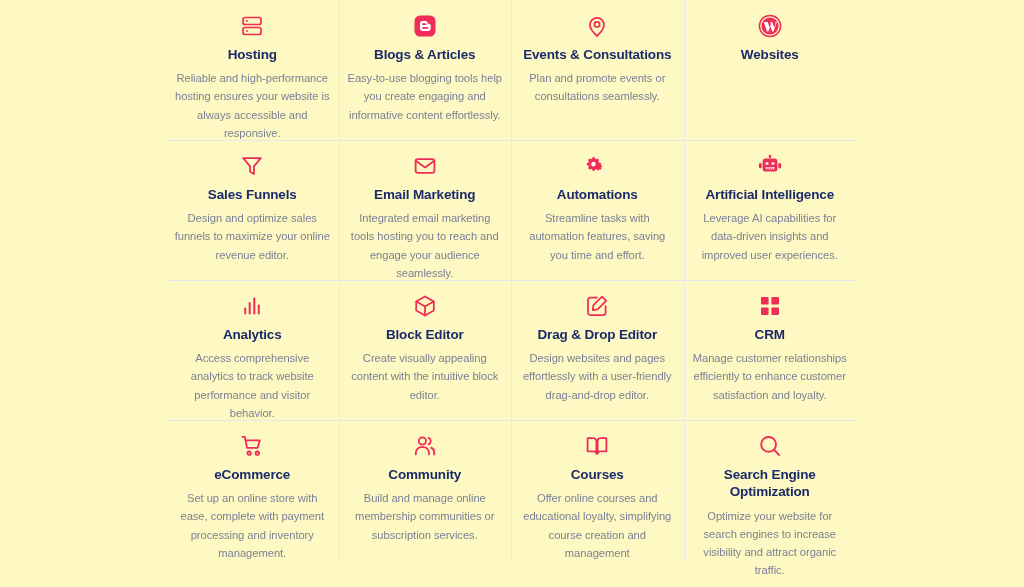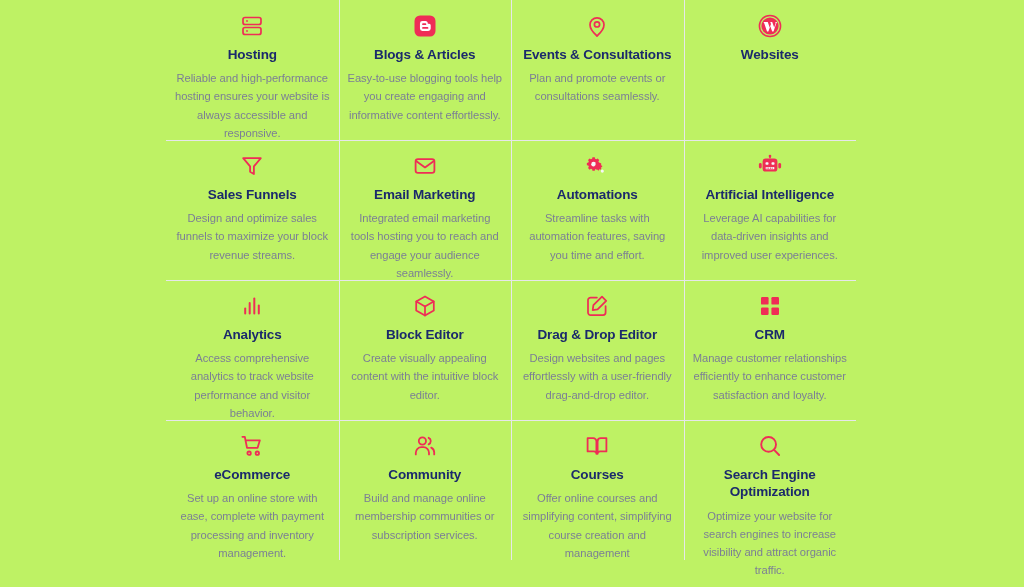--- a/index.html
+++ b/index.html
@@ -14,21 +14,21 @@
   body {
     background: #f5f6f8;
     font-family: "Liberation Sans", sans-serif;
     -webkit-font-smoothing: antialiased;
   }
 
   #features-section {
     position: relative;
     width: 1024px;
     height: 587px;
-    background: #bef264;
+    background: #fef9c3;
   }
 
   
   #features-grid {
     position: absolute;
     left: 166px;
     top: 0px;
     width: 690px;
     display: grid;
     grid-template-columns: repeat(4, 172.5px);
@@ -154,21 +154,21 @@
         </div>
         <div class="card-title">Websites</div>
       </div>
       <div class="feature-card col-0 row-1">
         <div class="card-icon">
           <svg width="24" height="24" viewBox="0 0 24 24" fill="none" stroke="currentColor" stroke-width="1.8" stroke-linecap="round" stroke-linejoin="round">
             <path d="M3.2 4.2h17.6l-6.9 8.2v7.6l-3.8-2.3v-5.3z"></path>
           </svg>
         </div>
         <div class="card-title">Sales Funnels</div>
-        <div class="card-desc">Design and optimize sales funnels to maximize your block revenue streams.</div>
+        <div class="card-desc">Design and optimize sales funnels to maximize your online revenue editor.</div>
       </div>
       <div class="feature-card col-1 row-1">
         <div class="card-icon">
           <svg width="24" height="24" viewBox="0 0 24 24" fill="none" stroke="currentColor" stroke-width="1.8" stroke-linecap="round" stroke-linejoin="round">
             <rect x="2.6" y="5.2" width="18.8" height="13.6" rx="2.4"></rect>
             <path d="M3.4 7.2l8.6 6.2 8.6-6.2"></path>
           </svg>
         </div>
         <div class="card-title">Email Marketing</div>
         <div class="card-desc">Integrated email marketing tools hosting you to reach and engage your audience seamlessly.</div>
@@ -275,21 +275,21 @@
       </div>
       <div class="feature-card col-2 row-3">
         <div class="card-icon">
           <svg width="24" height="24" viewBox="0 0 24 24" fill="none" stroke="currentColor" stroke-width="1.8" stroke-linecap="round" stroke-linejoin="round">
             <path d="M2.6 4.2h5.6a3.2 3.2 0 0 1 3.2 3.2v12.4a2.4 2.4 0 0 0-2.4-2.4H2.6z"></path>
             <path d="M21.4 4.2h-5.6a3.2 3.2 0 0 0-3.2 3.2v12.4a2.4 2.4 0 0 1 2.4-2.4h6.4z"></path>
             <path d="M12 7.8v11.0"></path>
           </svg>
         </div>
         <div class="card-title">Courses</div>
-        <div class="card-desc">Offer online courses and simplifying content, simplifying course creation and management</div>
+        <div class="card-desc">Offer online courses and educational loyalty, simplifying course creation and management</div>
       </div>
       <div class="feature-card col-3 row-3">
         <div class="card-icon">
           <svg width="24" height="24" viewBox="0 0 24 24" fill="none" stroke="currentColor" stroke-width="1.9" stroke-linecap="round" stroke-linejoin="round">
             <circle cx="10.6" cy="10.4" r="7.4"></circle>
             <path d="M16.1 15.8l5.0 5.2"></path>
           </svg>
         </div>
         <div class="card-title">Search Engine Optimization</div>
         <div class="card-desc">Optimize your website for search engines to increase visibility and attract organic traffic.</div>

